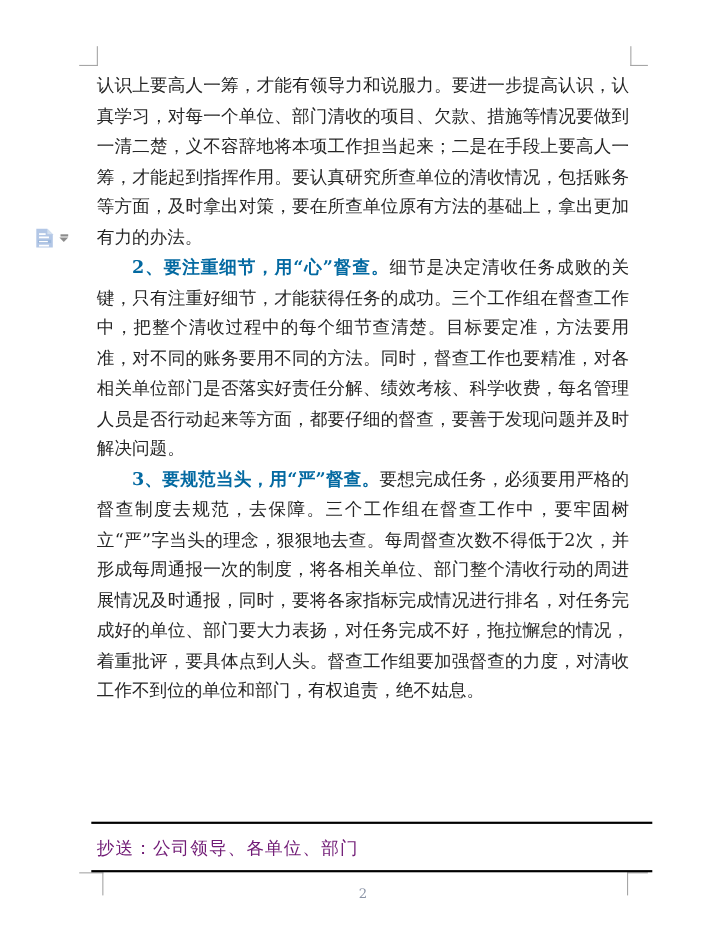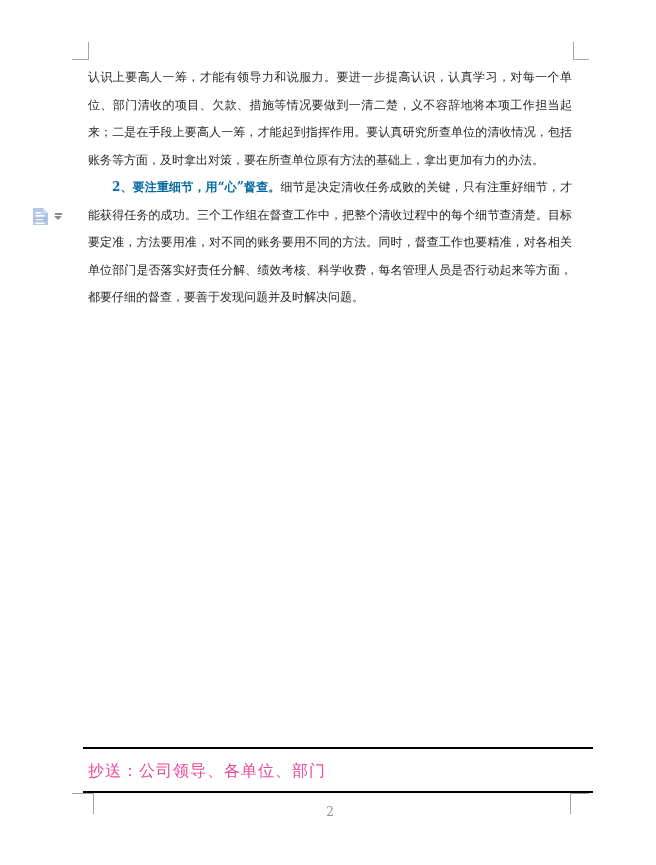--- a/index.html
+++ b/index.html
@@ -25,33 +25,33 @@
     position:absolute;left:32px;top:205px;width:34px;height:22px;
     display:flex;align-items:center;gap:5px;cursor:pointer;
   }
   .caret-wrap{display:flex;flex-direction:column;align-items:center;gap:1px;}
   .caret-bar{width:7px;height:2px;background:#8c8c8c;}
   .caret-tri{width:0;height:0;border-left:4px solid transparent;
     border-right:4px solid transparent;border-top:4px solid #8c8c8c;}
   
   .body-text{
     position:absolute;left:88px;top:64px;width:484px;
-    color:#262626;font-size:12px;line-height:27.5px;
+    color:#262626;font-size:16px;line-height:27.5px;
     text-align:justify;text-justify:inter-ideograph;
   }
   .para{margin:0;}
   .para.indent{text-indent:2em;}
   .para b{font-weight:700;color:#0369a1;}
   
   .rule{position:absolute;left:83px;width:510px;height:2px;background:#000000;}
   .rule-top{top:747px;}
   .rule-bottom{top:791px;}
   .cc-line{
     position:absolute;left:88px;top:761px;width:484px;
-    color:#ec4899;font-size:16px;letter-spacing:1px;white-space:nowrap;
+    color:#701a75;font-size:16px;letter-spacing:1px;white-space:nowrap;
   }
   .page-number{
     position:absolute;left:88px;top:805px;width:484px;
     text-align:center;font-size:12px;color:#8a93a6;
   }
 </style>
 </head>
 <body>
 
 <div class="mark mark-tl"></div>
@@ -73,19 +73,20 @@
   </span>
   <span class="caret-wrap">
     <span class="caret-bar"></span>
     <span class="caret-tri"></span>
   </span>
 </div>
 
 <div class="body-text">
   <p class="para"><span>认识上要高人一筹，才能有领导力和说服力。要进一步提高认识，认真学习，对每一个单位、部门清收的项目、欠款、措施等情况要做到一清二楚，义不容辞地将本项工作担当起来；二是在手段上要高人一筹，才能起到指挥作用。要认真研究所查单位的清收情况，包括账务等方面，及时拿出对策，要在所查单位原有方法的基础上，拿出更加有力的办法。</span></p>
   <p class="para indent"><b>2、要注重细节，用“心”督查。</b><span>细节是决定清收任务成败的关键，只有注重好细节，才能获得任务的成功。三个工作组在督查工作中，把整个清收过程中的每个细节查清楚。目标要定准，方法要用准，对不同的账务要用不同的方法。同时，督查工作也要精准，对各相关单位部门是否落实好责任分解、绩效考核、科学收费，每名管理人员是否行动起来等方面，都要仔细的督查，要善于发现问题并及时解决问题。</span></p>
+  <p class="para indent"><b>3、要规范当头，用“严”督查。</b><span>要想完成任务，必须要用严格的督查制度去规范，去保障。三个工作组在督查工作中，要牢固树立“严”字当头的理念，狠狠地去查。每周督查次数不得低于2次，并形成每周通报一次的制度，将各相关单位、部门整个清收行动的周进展情况及时通报，同时，要将各家指标完成情况进行排名，对任务完成好的单位、部门要大力表扬，对任务完成不好，拖拉懈怠的情况，着重批评，要具体点到人头。督查工作组要加强督查的力度，对清收工作不到位的单位和部门，有权追责，绝不姑息。</span></p>
 </div>
 
 <div class="rule rule-top"></div>
 <div class="cc-line">抄送：公司领导、各单位、部门</div>
 <div class="rule rule-bottom"></div>
 
 <div class="page-number">2</div>
 
 </body></html>

